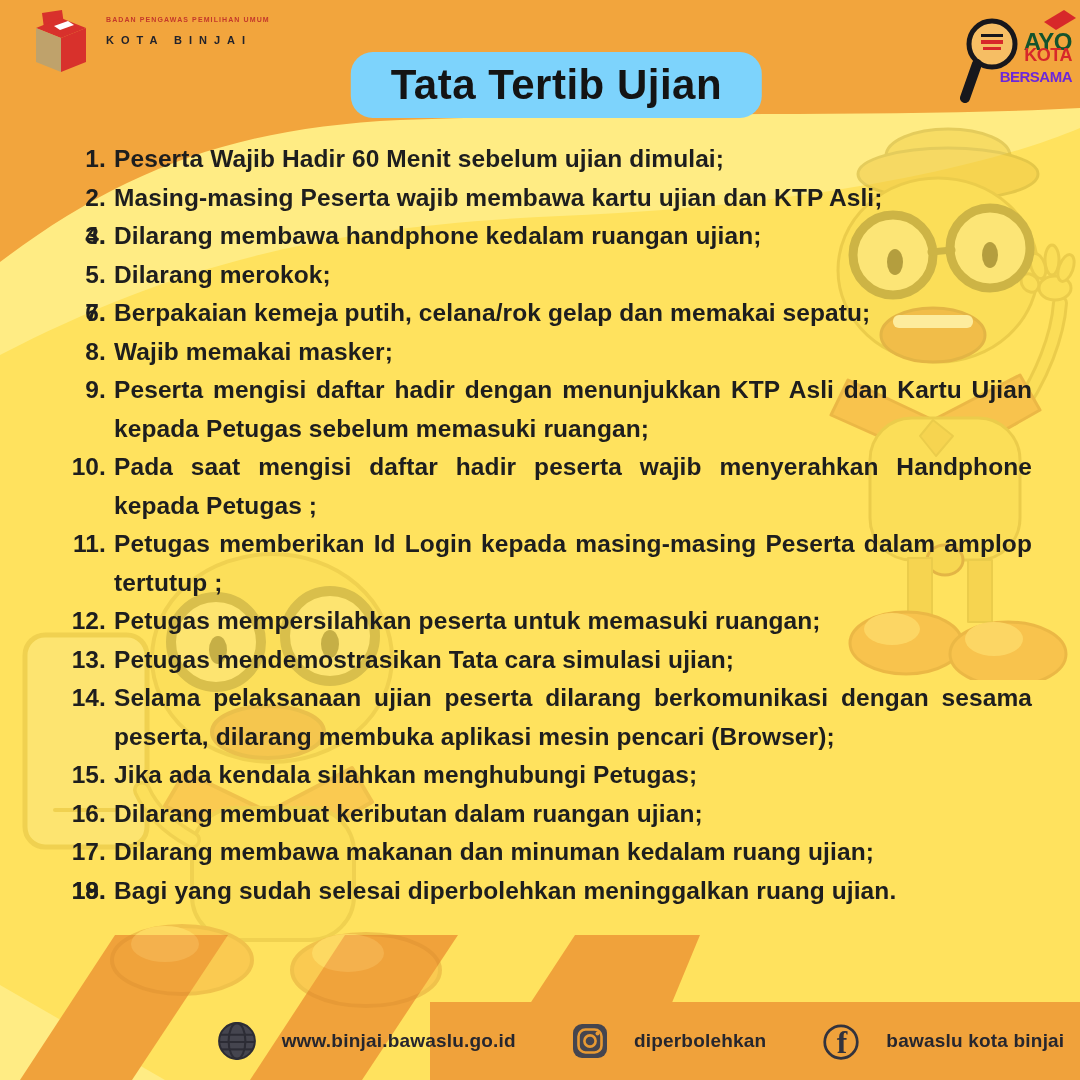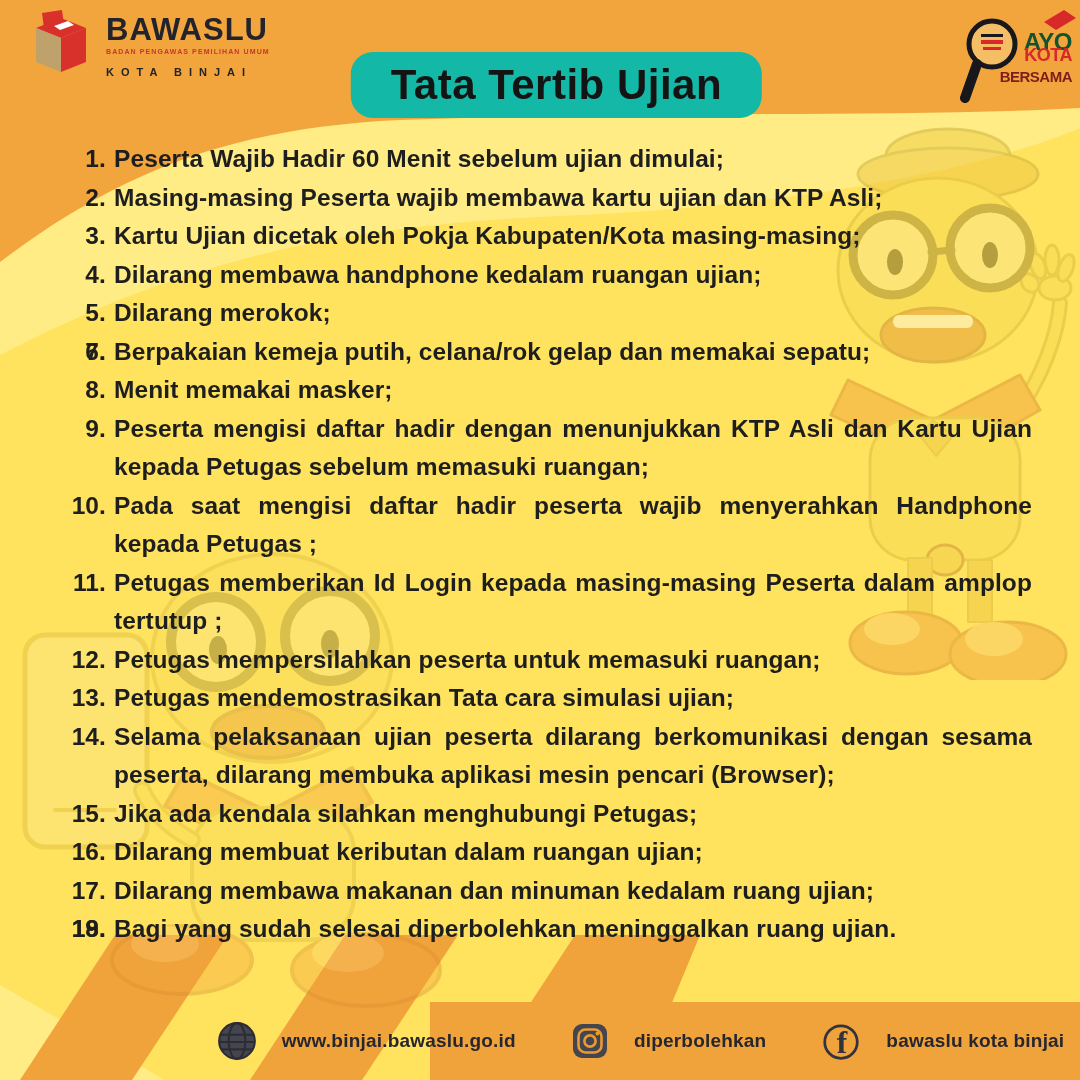--- a/index.html
+++ b/index.html
@@ -15,26 +15,26 @@
   .brand-text{display:flex;flex-direction:column;margin-top:4px;}
   .brand-name{font-size:31px;font-weight:bold;letter-spacing:1px;color:#23232B;line-height:32px;}
   .brand-sub{font-size:7px;font-weight:bold;letter-spacing:1.1px;color:#C4392B;margin-top:2px;}
   .brand-city{font-size:11px;font-weight:bold;letter-spacing:7px;color:#23232B;margin-top:11px;}
 
   
   .campaign{position:absolute;top:8px;right:4px;width:116px;height:102px;z-index:5;}
   .campaign .word{position:absolute;right:4px;font-weight:bold;line-height:20px;letter-spacing:-.5px;}
   .w1{top:24px;font-size:24px;color:#14532d;}
   .w2{top:37px;font-size:18px;color:#D7282A;}
-  .w3{top:59px;font-size:15px;color:#7f1d1d;}
+  .w3{top:59px;font-size:15px;color:#6d28d9;}
   .campaign svg{position:absolute;left:0;top:0;}
 
   
   .title-badge{position:absolute;top:52px;left:50%;transform:translateX(-46%);
-    background:#14b8a6;border-radius:22px;padding:9px 40px;z-index:4;text-align:right;}
+    background:#7dd3fc;border-radius:22px;padding:9px 40px;z-index:4;text-align:right;}
   .title-badge span{font-size:42px;font-weight:bold;color:#141414;letter-spacing:.5px;}
 
   
   .rules{position:absolute;top:140px;left:58px;right:48px;z-index:3;}
   .rules ol{list-style:none;margin:0;padding:0;}
   .rules li{position:relative;padding-left:56px;font-size:24.5px;font-weight:bold;
     color:#1E1E1E;line-height:38.5px;text-align:justify;letter-spacing:.1px;}
   .rules .num{position:absolute;left:0;top:0;width:48px;text-align:right;}
 
   
@@ -119,21 +119,20 @@
 
   <div class="brand">
     <svg width="80" height="70" viewBox="0 0 80 70">
       <polygon points="26,3 46,0 48,15 28,18" fill="#D8312C"></polygon>
       <polygon points="20,18 45,8 70,18 45,28" fill="#D8312C"></polygon>
       <polygon points="38,16 52,11 58,15 44,20" fill="#FFFFFF"></polygon>
       <polygon points="20,18 45,28 45,62 20,52" fill="#BFA26B"></polygon>
       <polygon points="45,28 70,18 70,52 45,62" fill="#D8312C"></polygon>
     </svg>
     <div class="brand-text">
-      <span class="brand-name">BAWASLU</span>
       <span class="brand-sub">BADAN PENGAWAS PEMILIHAN UMUM</span>
       <span class="brand-city">KOTA BINJAI</span>
     </div>
   </div>
 
   <div class="campaign">
     <svg width="70" height="102" viewBox="0 0 70 102">
       <circle cx="32" cy="36" r="23" fill="#FFEEB0" fill-opacity=".35" stroke="#17171C" stroke-width="5"></circle>
       <rect x="21" y="26" width="22" height="3" fill="#17171C"></rect>
       <rect x="21" y="32" width="22" height="4" fill="#D7282A"></rect>
@@ -149,26 +148,26 @@
   </div>
 
   <div class="title-badge">
     <span>Tata Tertib Ujian</span>
   </div>
 
   <div class="rules">
     <ol id="rules-ol">
         <li><span class="num">1.</span><span>Peserta Wajib Hadir 60 Menit sebelum ujian dimulai;</span></li>
         <li><span class="num">2.</span><span>Masing-masing Peserta wajib membawa kartu ujian dan KTP Asli;</span></li>
-        <li><span class="num">3.</span><span>Kartu Ujian dicetak oleh Pokja Kabupaten/Kota masing-masing;</span></li>
+        <li><span class="num">3.</span></li>
         <li><span class="num">4.</span><span>Dilarang membawa handphone kedalam ruangan ujian;</span></li>
         <li><span class="num">5.</span><span>Dilarang merokok;</span></li>
         <li><span class="num">6.</span></li>
         <li><span class="num">7.</span><span>Berpakaian kemeja putih, celana/rok gelap dan memakai sepatu;</span></li>
-        <li><span class="num">8.</span><span>Menit memakai masker;</span></li>
+        <li><span class="num">8.</span><span>Wajib memakai masker;</span></li>
         <li><span class="num">9.</span><span>Peserta mengisi daftar hadir dengan menunjukkan KTP Asli dan Kartu Ujian kepada Petugas sebelum memasuki ruangan;</span></li>
         <li><span class="num">10.</span><span>Pada saat mengisi daftar hadir peserta wajib menyerahkan Handphone kepada Petugas ;</span></li>
         <li><span class="num">11.</span><span>Petugas memberikan Id Login kepada masing-masing Peserta dalam amplop tertutup ;</span></li>
         <li><span class="num">12.</span><span>Petugas mempersilahkan peserta untuk memasuki ruangan;</span></li>
         <li><span class="num">13.</span><span>Petugas mendemostrasikan Tata cara simulasi ujian;</span></li>
         <li><span class="num">14.</span><span>Selama pelaksanaan ujian peserta dilarang berkomunikasi dengan sesama peserta, dilarang membuka aplikasi mesin pencari (Browser);</span></li>
         <li><span class="num">15.</span><span>Jika ada kendala silahkan menghubungi Petugas;</span></li>
         <li><span class="num">16.</span><span>Dilarang membuat keributan dalam ruangan ujian;</span></li>
         <li><span class="num">17.</span><span>Dilarang membawa makanan dan minuman kedalam ruang ujian;</span></li>
         <li><span class="num">18.</span></li>

